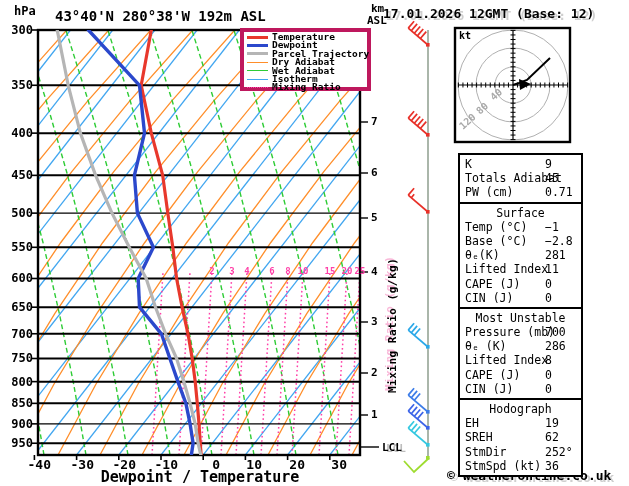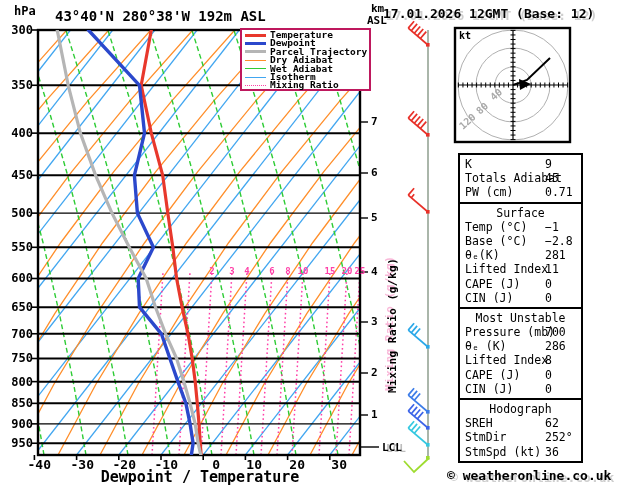--- a/index.html
+++ b/index.html
@@ -2,21 +2,21 @@
 <html><head>
 <meta charset="utf-8">
 <style>
   html,body{margin:0;padding:0;background:#fff;}
   #stage{position:relative;width:629px;height:486px;background:#fff;overflow:hidden;
          font-family:"DejaVu Sans Mono","Liberation Mono",monospace;color:#000;}
   .abs{position:absolute;}
   .b{font-weight:bold;}
   svg{position:absolute;left:0;top:0;}
   .ghost{text-shadow:3px 2px 0 #cfcfcf;}
-  #legend{background:#fff;border:2px solid #be185d;z-index:5;padding:1px 0 1px 3px;box-sizing:border-box;}
+  #legend{background:#fff;border:4px solid #be185d;z-index:5;padding:1px 0 1px 3px;box-sizing:border-box;}
   .leg-row{display:flex;align-items:center;height:8.4px;}
   .leg-swatch{width:21px;margin-right:4px;flex:0 0 21px;}
   .leg-label{font-size:9.5px;font-weight:bold;white-space:nowrap;line-height:8.4px;}
   #datatable{border:2px solid #000;background:#fff;box-sizing:border-box;z-index:4;}
   .tbl-section{border-top:2px solid #000;padding:2px 0;}
   .tbl-section:first-child{border-top:none;}
   .tbl-header{text-align:center;font-size:11.5px;height:14.2px;line-height:14.2px;}
   .tbl-row{position:relative;height:14.2px;font-size:11.5px;line-height:14.2px;}
   .tbl-label{position:absolute;left:5px;white-space:pre;}
   .tbl-value{position:absolute;left:85px;white-space:pre;}
@@ -415,20 +415,24 @@
           <span class="tbl-value">0</span>
         </div>
         <div class="tbl-row">
           <span class="tbl-label">CIN (J)</span>
           <span class="tbl-value">0</span>
         </div>
       </div>
       <div class="tbl-section">
         <div class="tbl-header">Hodograph</div>
         <div class="tbl-row">
+          <span class="tbl-label">EH</span>
+          <span class="tbl-value">19</span>
+        </div>
+        <div class="tbl-row">
           <span class="tbl-label">SREH</span>
           <span class="tbl-value">62</span>
         </div>
         <div class="tbl-row">
           <span class="tbl-label">StmDir</span>
           <span class="tbl-value">252°</span>
         </div>
         <div class="tbl-row">
           <span class="tbl-label">StmSpd (kt)</span>
           <span class="tbl-value">36</span>

